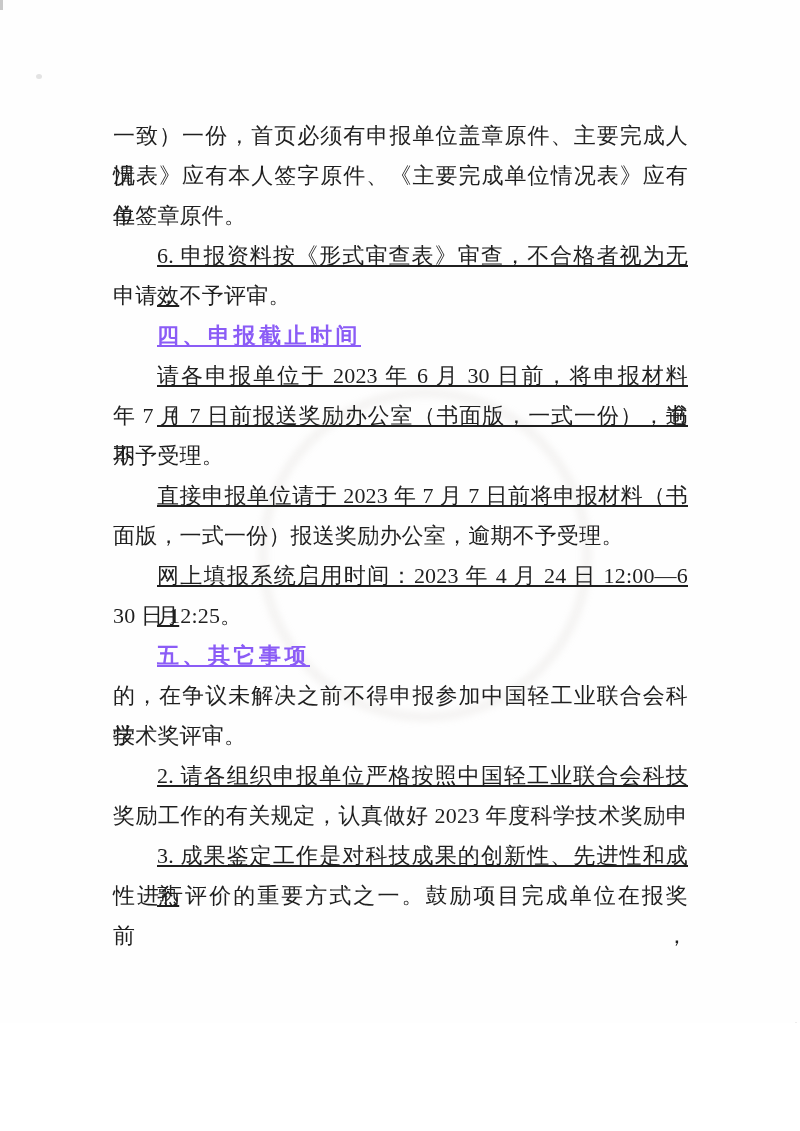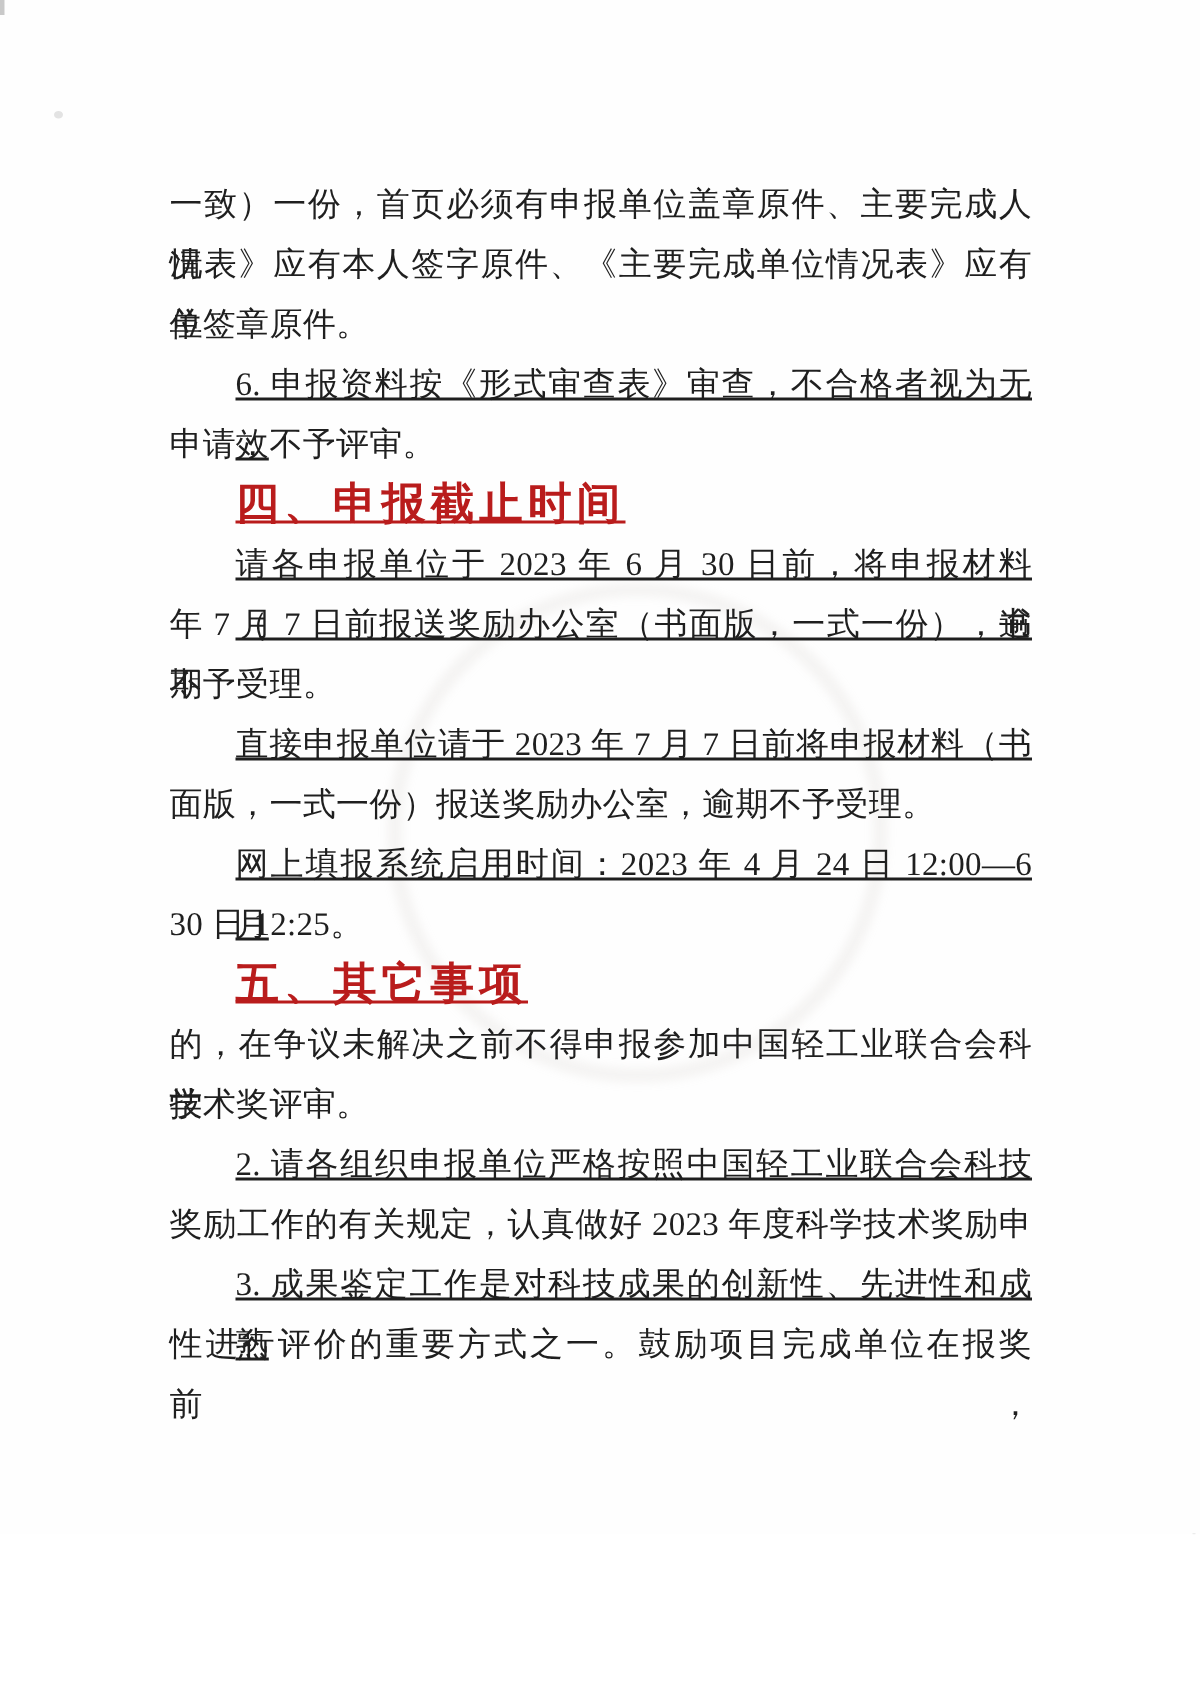--- a/index.html
+++ b/index.html
@@ -30,23 +30,23 @@
     text-align-last: justify;
     text-justify: inter-character;
   }
   .line.indent {
     padding-left: 44px;
     text-decoration: underline;
   }
   .line.bold {
     font-family: "Liberation Sans", "DejaVu Sans", sans-serif;
     font-weight: 700;
-    font-size: 29px;
+    font-size: 22px;
     letter-spacing: 3.5px;
-    color: #b91c1c;
+    color: #8b5cf6;
   }
   .page-num {
     position: absolute;
     top: 1035px;
     left: 0;
     width: 782px;
     text-align: center;
     font-size: 15px;
     color: #2b2b2b;
     font-family: "Liberation Serif", "DejaVu Serif", serif;

